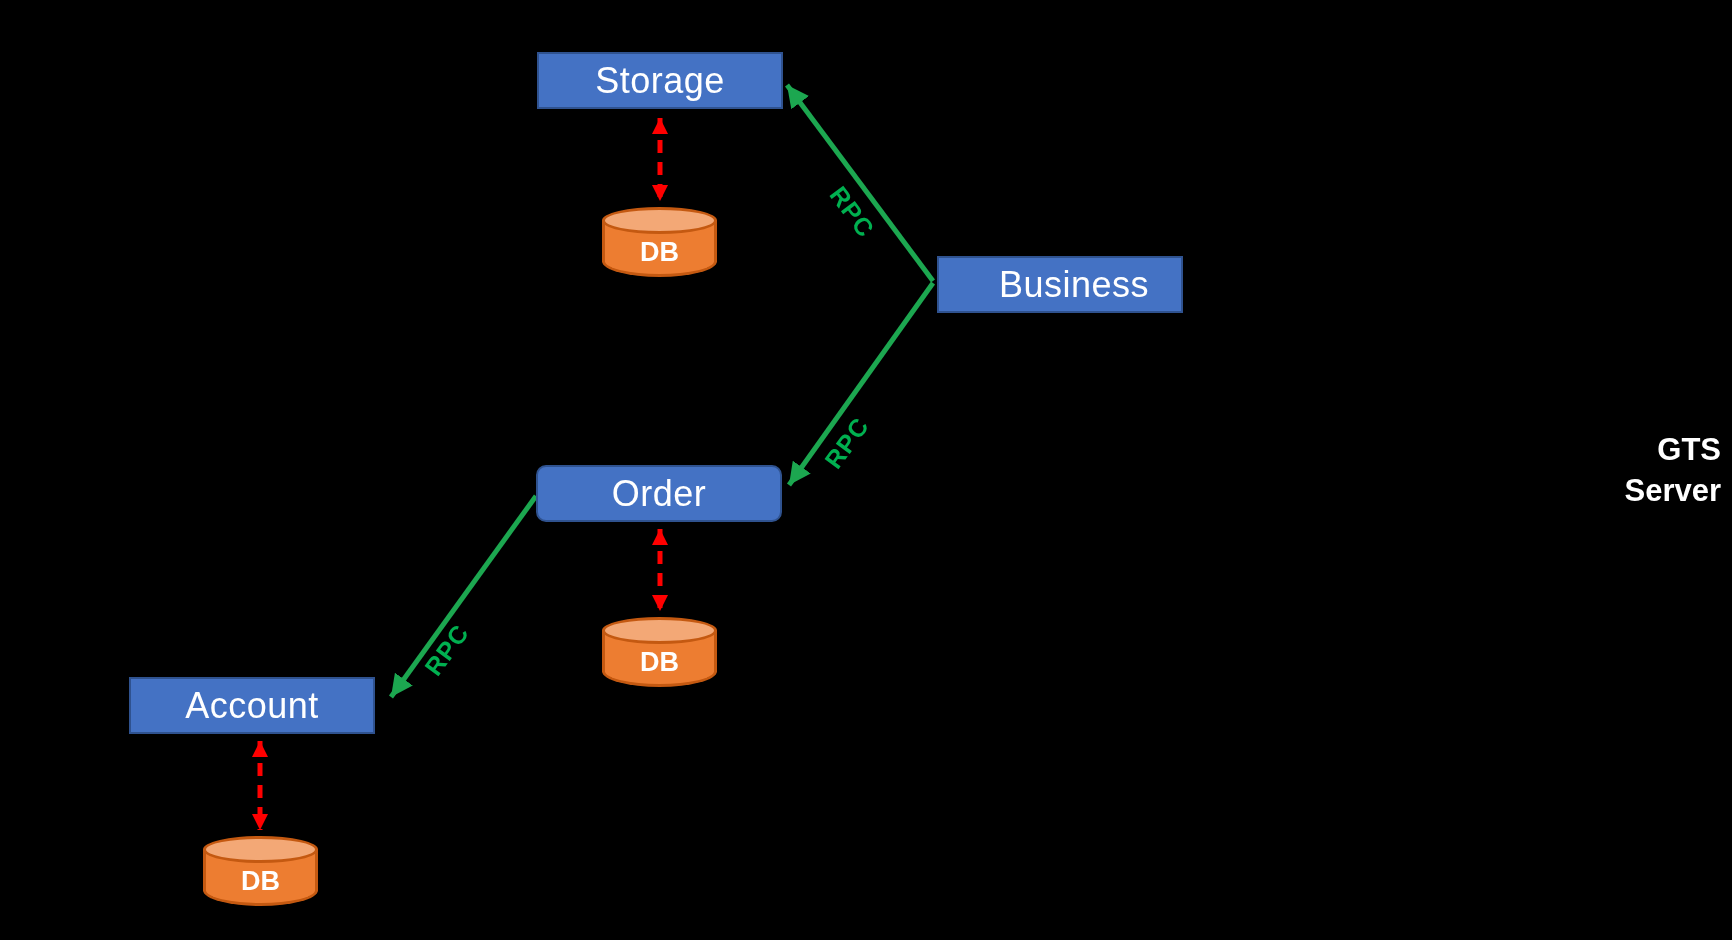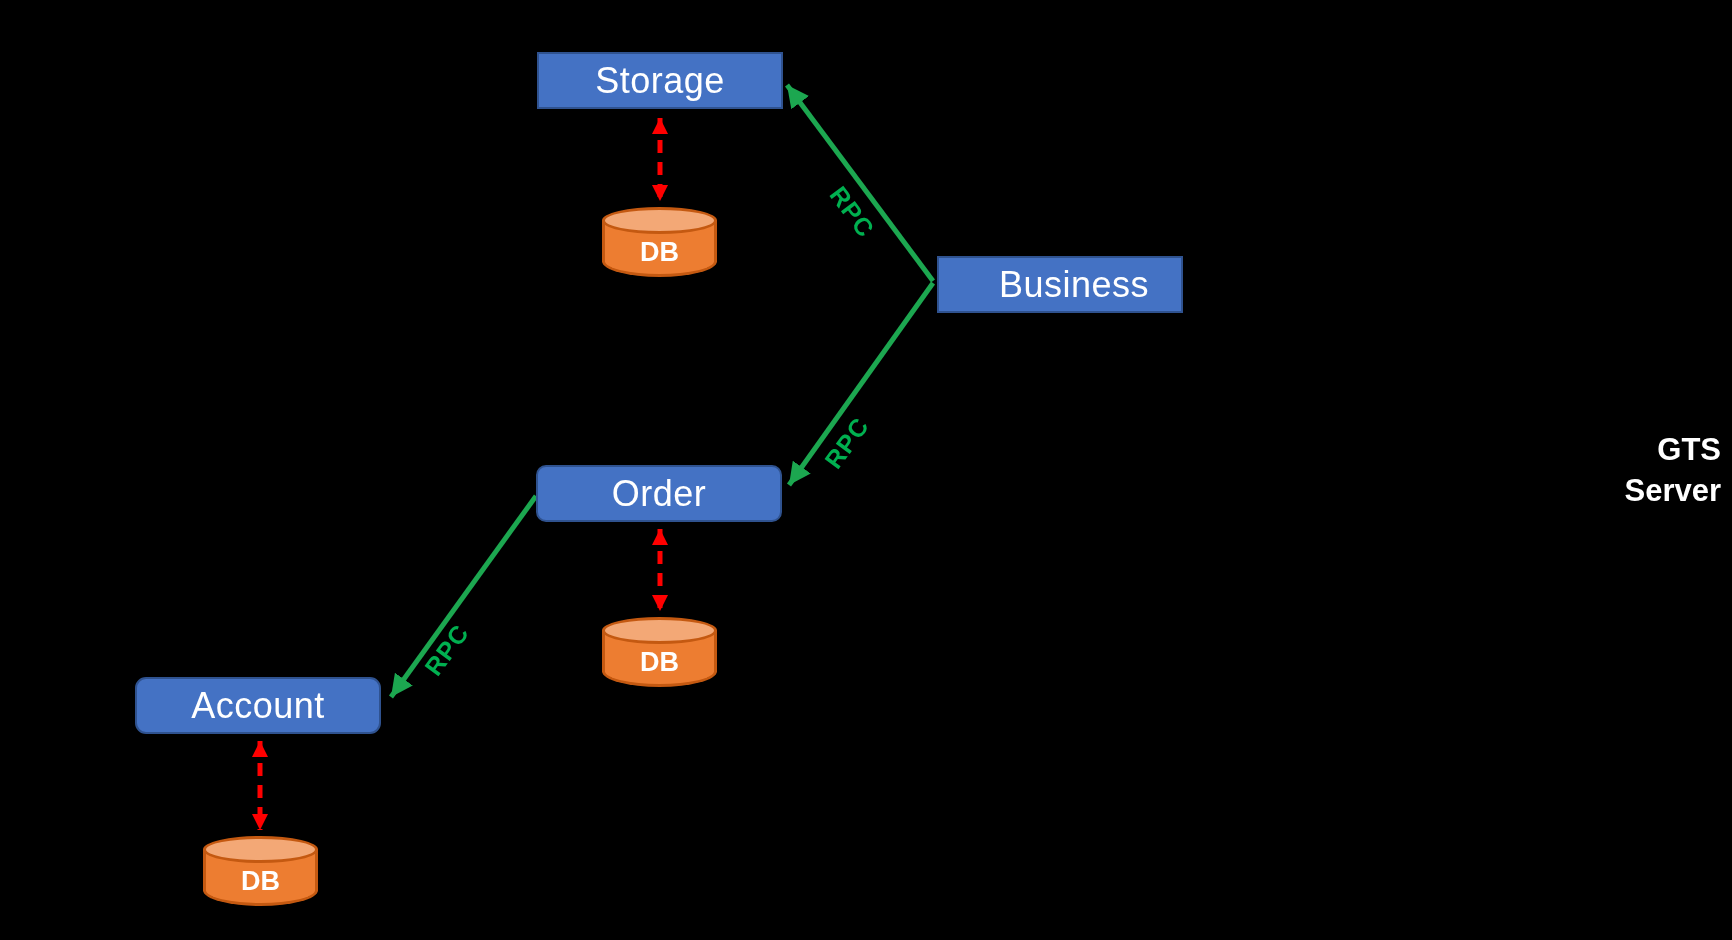--- a/index.html
+++ b/index.html
@@ -47,21 +47,21 @@
   .node-label {
     color: #FFFFFF;
     font-size: 36px;
     font-weight: 400;
     letter-spacing: 0.5px;
     white-space: nowrap;
   }
   .node-storage { left: 537px; top: 52px; }
   .node-business { left: 937px; top: 256px; padding-left: 28px; }
   .node-order { left: 536px; top: 465px; border-radius: 10px; }
-  .node-account { left: 135px; top: 677px; border-radius: 11px; }
+  .node-account { left: 129px; top: 677px; }
 
   .db-cylinder {
     position: absolute;
     width: 115px;
     height: 70px;
   }
   .db-storage { left: 602px; top: 207px; }
   .db-order { left: 602px; top: 617px; }
   .db-account { left: 203px; top: 836px; }
   .db-body {

